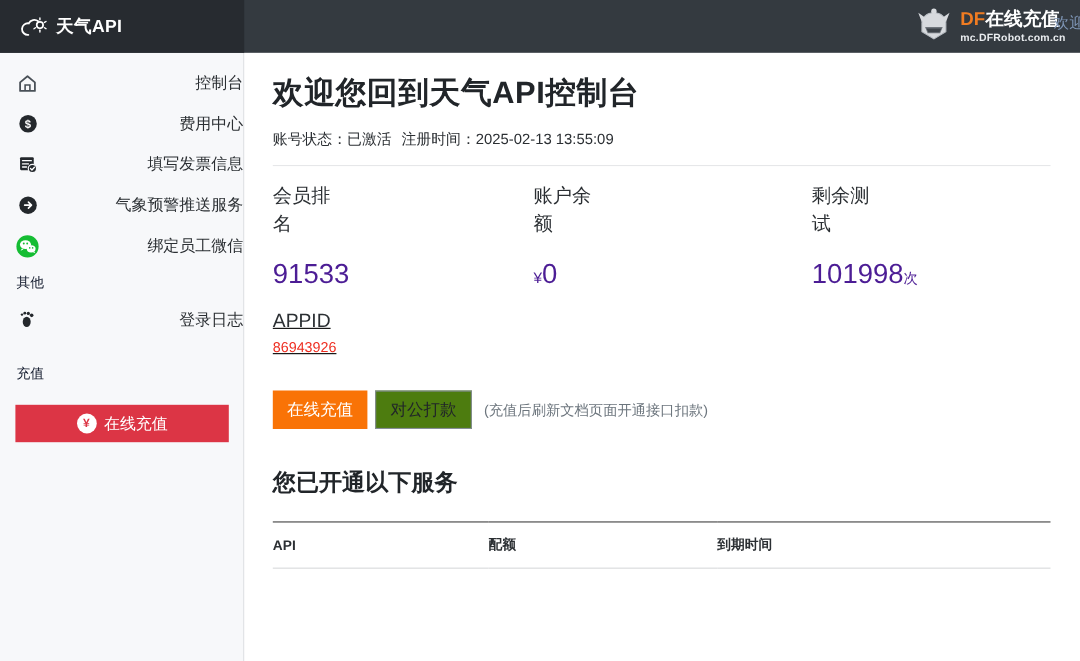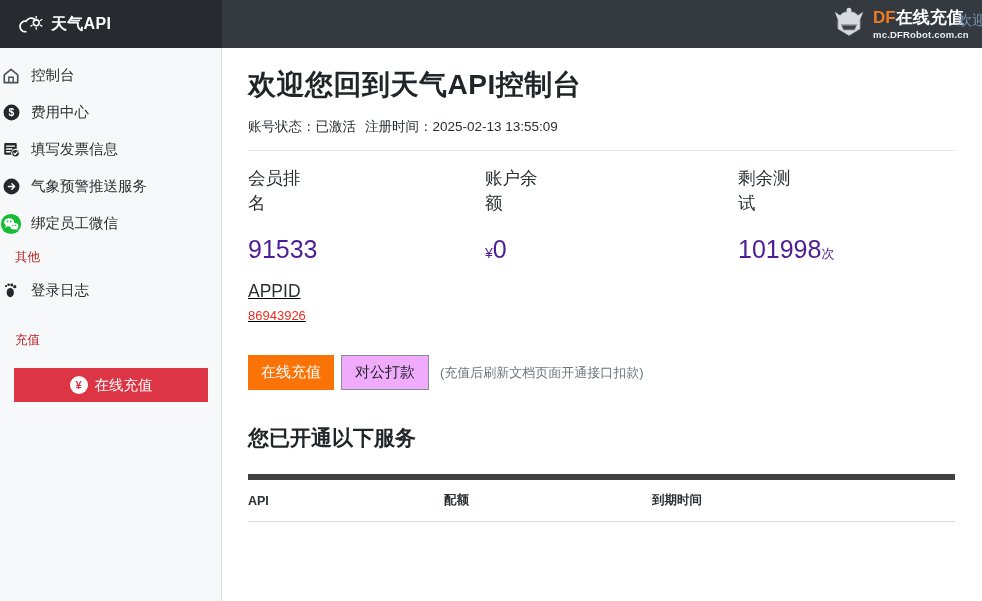--- a/index.html
+++ b/index.html
@@ -53,33 +53,34 @@
 
   
   #sidebar {
     position: absolute; top: 48px; left: 0;
     width: 222px; height: 553px;
     background: #f7f8fa;
     border-right: 1px solid #dfe1e5;
   }
   .nav-item {
     display: flex; align-items: center;
-    height: 37px; 
+    height: 37px; padding-left: 14px;
     cursor: pointer;
+    justify-content: space-between;
   }
   .nav-ico {
     width: 22px; height: 22px; flex: 0 0 auto;
     margin-right: 9px;
     display: flex; align-items: center; justify-content: center;
   }
   .nav-label {
     font-size: 14.5px; color: #2b2f33; white-space: nowrap;
   }
   .group-label {
-    font-size: 12.5px; color: #b91c1c;
+    font-size: 12.5px; color: #0f172a;
     padding-left: 15px; height: 30px;
     display: flex; align-items: center;
   }
   #recharge-btn {
     position: absolute; left: 14px; top: 320px;
     width: 194px; height: 34px;
     background: #dc3545;
     display: flex; align-items: center; justify-content: center;
     cursor: pointer;
   }
@@ -152,21 +153,21 @@
   }
   #btn-online-pay {
     height: 35px; padding: 0 13px;
     background: #f97306; border: none;
     color: #ffffff; font-size: 15px;
     font-family: inherit; cursor: pointer;
     display: flex; align-items: center;
   }
   #btn-corp-pay {
     height: 35px; padding: 0 13px; margin-left: 7px;
-    background: #f0abfc; border: 1px solid #868e96;
+    background: #4d7c0f; border: 1px solid #868e96;
     color: #212529; font-size: 15px;
     font-family: inherit; cursor: pointer;
     display: flex; align-items: center;
   }
   #pay-note {
     margin-left: 11px; font-size: 13px; color: #6c757d;
     white-space: nowrap;
   }
 
   
@@ -176,21 +177,21 @@
   }
   #svc-table {
     margin-top: 22px;
     width: 707px;
     border-collapse: collapse;
   }
   #svc-table th {
     text-align: left;
     font-size: 12.5px; font-weight: bold; color: #2b2f33;
     padding: 12px 0 12px 0;
-    border-top: 6px solid #404040;
+    border-top: 1px solid #404040;
     border-bottom: 1px solid #d8d9db;
   }
   #svc-table th.c1 { width: 196px; }
   #svc-table th.c2 { width: 208px; }
 </style>
 </head>
 <body>
 
 <div id="topbar">
 

